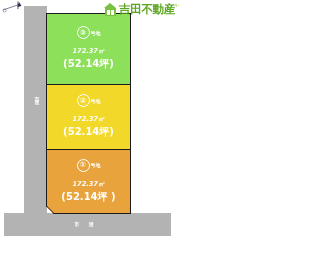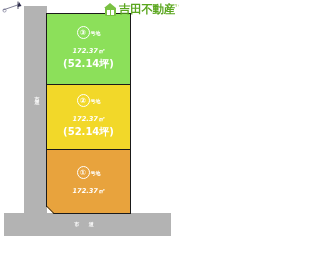--- a/index.html
+++ b/index.html
@@ -100,20 +100,21 @@
     <div class="lot-area">172.37㎡</div>
     <div class="lot-tsubo">(52.14坪)</div>
   </div>
 
   <div class="plot plot-1">
     <div class="lot-head">
       <span class="lot-num">①</span>
       <span class="lot-suffix">号地</span>
     </div>
     <div class="lot-area">172.37㎡</div>
+    <div class="lot-tsubo">(52.14坪 )</div>
   </div>
   <svg class="plot-1-edge" viewBox="0 0 85 65" preserveAspectRatio="none" xmlns="http://www.w3.org/2000/svg">
     <polygon points="0.5,0.5 84.5,0.5 84.5,64.5 8,64.5 0.5,57" fill="none" stroke="#1a1a1a" stroke-width="1" vector-effect="non-scaling-stroke"></polygon>
   </svg>
 
   <div class="logo">
     <span class="logo-mark">
       <span class="roof"></span>
         <span class="body"></span>
       <span class="win"></span>

